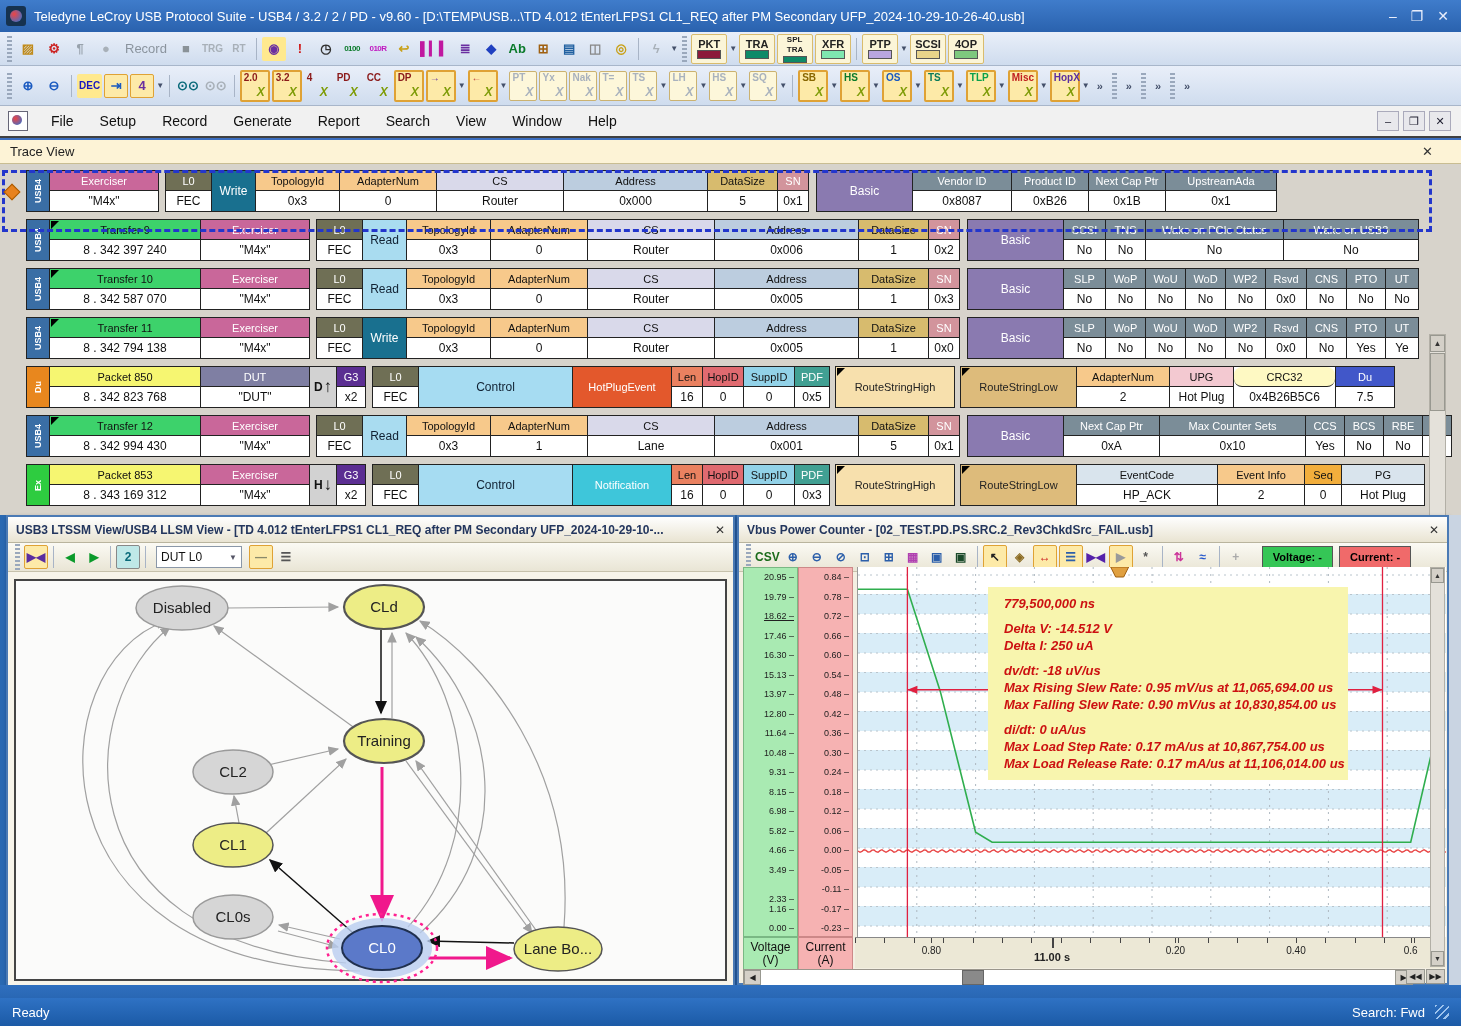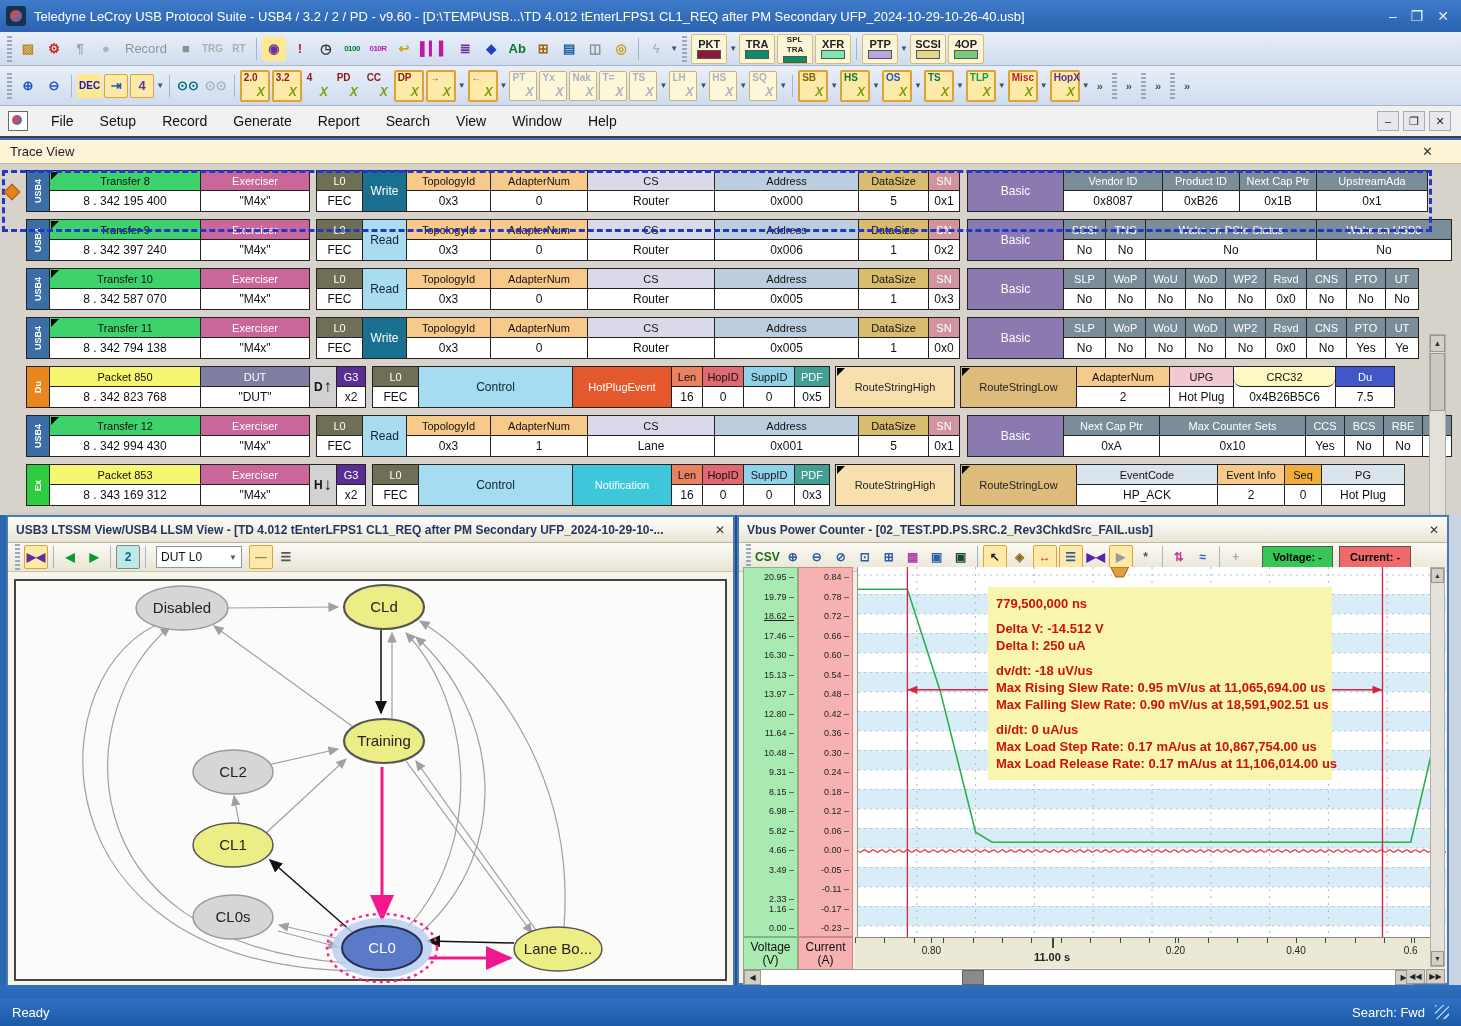--- a/index.html
+++ b/index.html
@@ -67,21 +67,21 @@
   .stbtn.sel{background:#fdeaa8;border:1px solid #dfa235;}
   .combo{height:20px;width:76px;background:#fff;border:1px solid #8a97a8;display:flex;align-items:center;font-size:12px;color:#111;padding:0 4px;margin:0 6px;}
   .combo .ca{margin-left:auto;font-size:8px;color:#556;}
   
   .ldiag{position:absolute;left:6px;top:62px;right:6px;bottom:10px;border:2px solid #444;background:#fbfbfa;}
   
   .axcol{position:absolute;top:50px;width:55px;height:370px;font-size:9px;color:#222;}
   .axcol .tick{position:absolute;right:3px;white-space:nowrap;}
   .axcap{position:absolute;top:420px;width:55px;height:34px;font-size:12px;color:#111;display:flex;align-items:center;justify-content:center;text-align:center;line-height:13px;}
   .vplot{position:absolute;left:118px;top:50px;width:588px;height:370px;background:repeating-linear-gradient(180deg,#ffffff 0 19.5px,#d9edf8 19.5px 39px);background-position:0 8px;border-left:1px solid #999;}
-  .annot{position:absolute;left:130px;top:20px;width:328px;background:#f8f5ae;padding:8px 8px;font-size:13px;font-weight:bold;color:#cc1111;line-height:17px;z-index:4;}
+  .annot{position:absolute;left:130px;top:20px;width:328px;background:#f8f5ae;padding:8px 16px;font-size:13px;font-weight:bold;color:#cc1111;line-height:17px;z-index:4;font-style:italic;}
   .annot div{min-height:8px;white-space:nowrap;}
   .taxis{position:absolute;left:116px;top:420px;width:588px;height:30px;background:#ece8d6;border-top:1px solid #888;font-size:10px;color:#222;}
   .taxis .tk{position:absolute;top:0;width:1px;height:5px;background:#444;}
   .taxis .tk.big{height:10px;width:2px;}
   .taxis .lb{position:absolute;top:7px;transform:translateX(-50%);}
   .taxis .lb.big{top:13px;font-weight:bold;font-size:11px;}
   .hscroll{position:absolute;left:4px;top:452px;width:668px;height:15px;background:#fff;border:1px solid #9a968c;display:flex;align-items:center;}
   .hsbtn{width:15px;height:13px;background:#d4d0c8;border:1px solid #989890;display:flex;align-items:center;justify-content:center;font-size:8px;color:#222;flex:0 0 auto;}
   .hthumb{position:absolute;left:218px;width:20px;height:13px;background:#8a8a8a;border:1px solid #666;}
   .vnav{position:absolute;right:2px;top:452px;display:flex;gap:1px;}
@@ -323,24 +323,20 @@
   </div>
 
   <div class="trace-cap">
     <span>Trace View</span>
     <span class="close">✕</span>
   </div>
 
   <div class="trace-body" id="tracebody">
       <div class="trow" style="top: 6px;">
         <div class="ttag" style="background: rgb(58, 110, 165);">USB4</div>
-        <div class="cell tri" style="width: 152px;">
-          <div class="h" style="background: rgb(61, 210, 107); color: rgb(17, 17, 17);">Transfer 8</div>
-          <div class="v">8 . 342 195 400</div>
-        </div>
         <div class="cell" style="width: 110px;">
           <div class="h" style="background: rgb(201, 103, 154); color: rgb(255, 255, 255);">Exerciser</div>
           <div class="v">"M4x"</div>
         </div>
         <div class="gapcell" style="width: 7px;"></div>
         <div class="cell" style="width: 47px;">
           <div class="h" style="background: rgb(111, 111, 85); color: rgb(255, 255, 255);">L0</div>
           <div class="v">FEC</div>
         </div>
         <div class="cellspan" style="width: 45px; background: rgb(25, 112, 143); color: rgb(255, 255, 255);">Write</div>
@@ -430,21 +426,21 @@
         <div class="gapcell" style="width: 8px;"></div>
         <div class="cellspan" style="width: 97px; background: rgb(138, 122, 176); color: rgb(255, 255, 255);">Basic</div>
         <div class="cell" style="width: 43px;">
           <div class="h" style="background: rgb(123, 141, 152); color: rgb(255, 255, 255);">SCSI</div>
           <div class="v">No</div>
         </div>
         <div class="cell" style="width: 41px;">
           <div class="h" style="background: rgb(123, 141, 152); color: rgb(255, 255, 255);">TNS</div>
           <div class="v">No</div>
         </div>
-        <div class="cell" style="width: 172px;">
+        <div class="cell" style="width: 139px;">
           <div class="h" style="background: rgb(123, 141, 152); color: rgb(255, 255, 255);">Wake on PCIe Status</div>
           <div class="v">No</div>
         </div>
         <div class="cell" style="width: 136px;">
           <div class="h" style="background: rgb(123, 141, 152); color: rgb(255, 255, 255);">Wake on USB3</div>
           <div class="v">No</div>
         </div>
       </div>
       <div class="trow" style="top: 104px;">
         <div class="ttag" style="background: rgb(58, 110, 165);">USB4</div>
@@ -775,21 +771,21 @@
           <div class="v">0x3</div>
         </div>
         <div class="gapcell" style="width: 6px;"></div>
         <div class="cellspan tri" style="width: 120px; background: rgb(247, 224, 173); color: rgb(34, 34, 34); font-size: 11px;">RouteStringHigh</div>
         <div class="gapcell" style="width: 6px;"></div>
         <div class="cellspan tri" style="width: 117px; background: rgb(221, 187, 123); color: rgb(34, 34, 34); font-size: 11px;">RouteStringLow</div>
         <div class="cell" style="width: 142px;">
           <div class="h" style="background: rgb(217, 228, 237); color: rgb(17, 17, 17);">EventCode</div>
           <div class="v">HP_ACK</div>
         </div>
-        <div class="cell" style="width: 68px;">
+        <div class="cell" style="width: 88px;">
           <div class="h" style="background: rgb(247, 201, 139); color: rgb(17, 17, 17);">Event Info</div>
           <div class="v">2</div>
         </div>
         <div class="cell" style="width: 38px;">
           <div class="h" style="background: rgb(242, 174, 60); color: rgb(17, 17, 17);">Seq</div>
           <div class="v">0</div>
         </div>
         <div class="cell" style="width: 84px;">
           <div class="h" style="background: rgb(217, 228, 237); color: rgb(17, 17, 17);">PG</div>
           <div class="v">Hot Plug</div>
@@ -997,21 +993,21 @@
           <path d="M252.66000000000003,0 L270.66,0 L265.66,10 L257.66,10 z" fill="#e0a040" stroke="#a06010"></path>
         </svg>
       <div class="annot" id="annot">
           <div>779,500,000 ns</div>
           <div></div>
           <div>Delta V: -14.512 V</div>
           <div>Delta I: 250 uA</div>
           <div></div>
           <div>dv/dt: -18 uV/us</div>
           <div>Max Rising Slew Rate: 0.95 mV/us at 11,065,694.00 us</div>
-          <div>Max Falling Slew Rate: 0.90 mV/us at 18,591,902.51 us</div>
+          <div>Max Falling Slew Rate: 0.90 mV/us at 10,830,854.00 us</div>
           <div></div>
           <div>di/dt: 0 uA/us</div>
           <div>Max Load Step Rate: 0.17 mA/us at 10,867,754.00 us</div>
           <div>Max Load Release Rate: 0.17 mA/us at 11,106,014.00 us</div>
         </div>
     </div>
 
     <div class="taxis" id="taxis">
         <div class="tk" style="left: 0px;"></div>
         <div class="tk" style="left: 29.4px;"></div>

